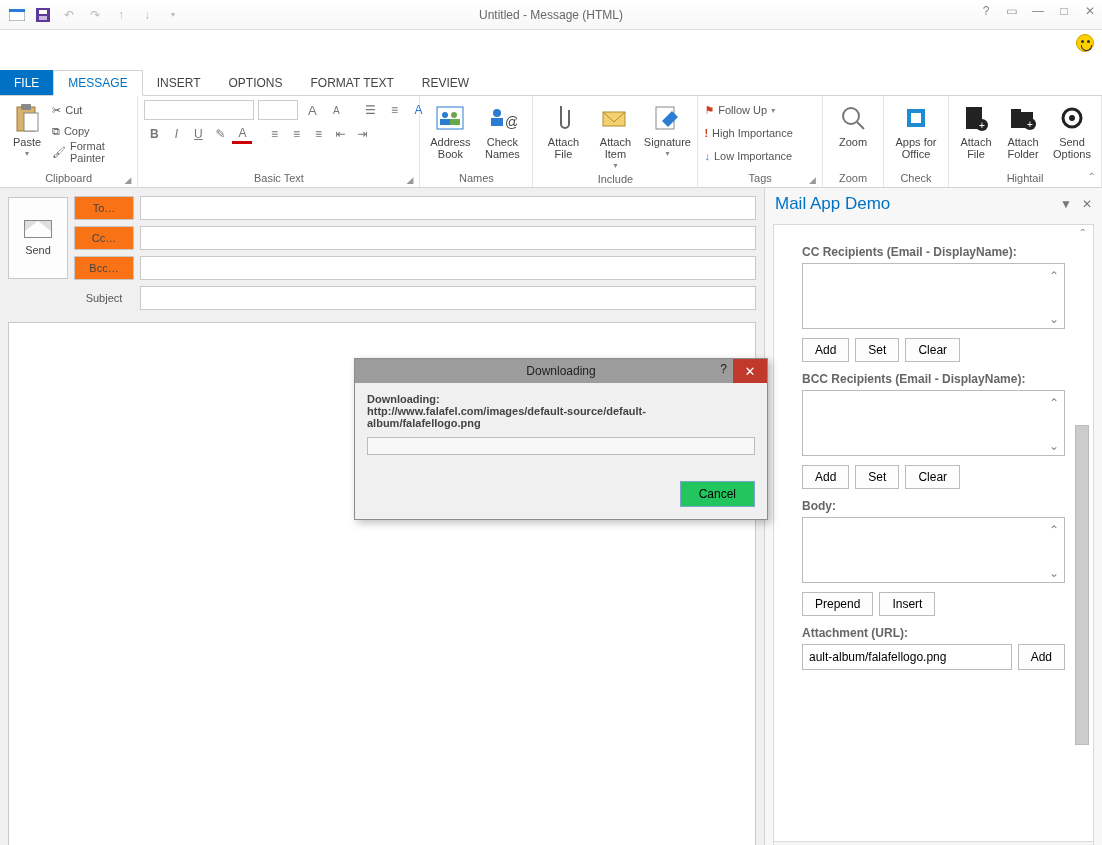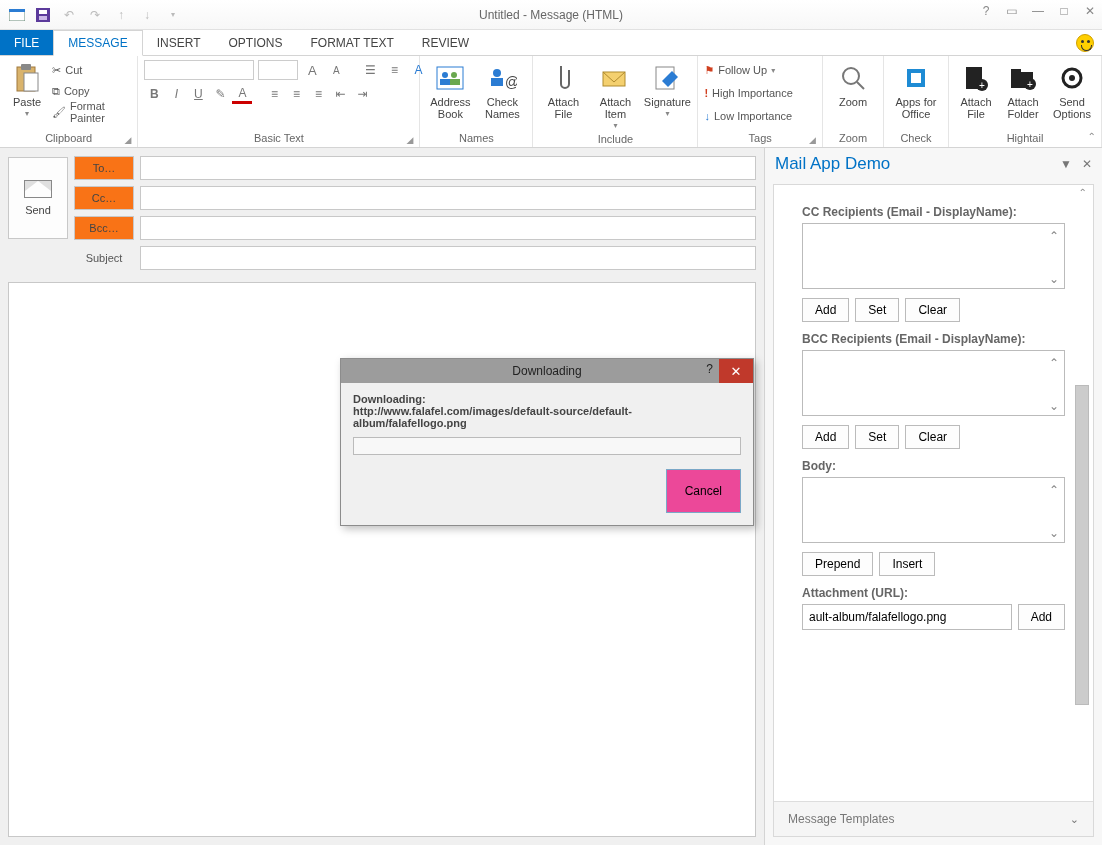--- a/index.html
+++ b/index.html
@@ -10,21 +10,21 @@
 .qat { display: flex; align-items: center; gap: 4px; padding: 0 6px; }
 .qat .q { width: 22px; height: 22px; display: flex; align-items: center; justify-content: center; color: #666; }
 .title { position: absolute; left: 0; right: 0; text-align: center; color: #666; font-size: 12px; pointer-events: none; }
 .winbtns { position: absolute; right: 4px; top: 4px; display: flex; gap: 10px; color: #888; }
 .winbtns span { width: 16px; text-align: center; }
 .smiley { position: absolute; right: 8px; top: 34px; width: 18px; height: 18px; background: #ffcf00; border-radius: 50%; border: 1px solid #d0a000; }
 .smiley::before { content: ""; position: absolute; left: 4px; top: 5px; width: 3px; height: 3px; background: #333; border-radius: 50%; box-shadow: 6px 0 #333; }
 .smiley::after { content: ""; position: absolute; left: 4px; top: 10px; width: 9px; height: 5px; border: 1.5px solid #333; border-top: none; border-radius: 0 0 8px 8px; }
 
 
-.tabs { height: 26px; background: #fff; display: flex; align-items: stretch; border-bottom: 1px solid #d4d4d4; }
+.tabs { height: 26px; background: #fff; display: flex; align-items: stretch; border-bottom: 1px solid #d4d4d4; margin-top: 40px; }
 .tab { padding: 0 14px; display: flex; align-items: center; font-size: 12px; color: #444; cursor: pointer; }
 .tab.file { background: #0072c6; color: #fff; }
 .tab.active { color: #0072c6; border: 1px solid #d4d4d4; border-bottom: 1px solid #fff; margin-bottom: -1px; background: #fff; }
 
 
 .ribbon { height: 92px; background: #fff; border-bottom: 1px solid #d4d4d4; display: flex; }
 .group { border-right: 1px solid #e5e5e5; padding: 4px 6px 0 6px; display: flex; flex-direction: column; justify-content: space-between; }
 .group .body { display: flex; align-items: flex-start; gap: 4px; flex: 1; }
 .group .label { text-align: center; font-size: 11px; color: #666; padding: 2px 0 3px; position: relative; }
 .group .label .dlg { position: absolute; right: 0; bottom: 2px; font-size: 9px; color: #999; }
@@ -62,29 +62,29 @@
 .spin { position: absolute; right: 4px; width: 14px; text-align: center; color: #888; font-size: 12px; }
 .btnrow { display: flex; gap: 6px; margin-top: 6px; }
 .btn { border: 1px solid #bbb; background: #fdfdfd; padding: 4px 12px; font-size: 12px; }
 .urlrow { display: flex; gap: 6px; margin-top: 4px; }
 .urlrow input { flex: 1; border: 1px solid #bbb; height: 26px; padding: 0 6px; font-size: 12px; }
 .accordion { border-top: 1px solid #ddd; background: #f5f5f5; padding: 10px 14px; color: #777; display: flex; justify-content: space-between; align-items: center; }
 .pane-scrollbar { position: absolute; right: 2px; top: 0; bottom: 0; width: 18px; }
 .pane-scrollbar .thumb { position: absolute; right: 2px; width: 14px; background: #ccc; border: 1px solid #bbb; }
 
 
-.dialog { position: absolute; left: 340px; top: 358px; width: 414px; background: #f0f0f0; border: 1px solid #8c8c8c; box-shadow: 3px 3px 8px rgba(0,0,0,.25); }
+.dialog { position: absolute; left: 354px; top: 358px; width: 414px; background: #f0f0f0; border: 1px solid #8c8c8c; box-shadow: 3px 3px 8px rgba(0,0,0,.25); }
 .dlg-title { height: 24px; background: #9c9c9c; color: #222; display: flex; align-items: center; justify-content: center; position: relative; font-size: 12px; }
 .dlg-title .help { position: absolute; right: 40px; top: 3px; color: #222; }
 .dlg-title .close { position: absolute; right: 0; top: 0; width: 34px; height: 24px; background: #c0392b; color: #fff; display: flex; align-items: center; justify-content: center; font-size: 13px; }
 .dlg-body { padding: 10px 12px 12px; font-size: 11px; }
 .dlg-url { font-weight: 600; font-size: 11px; }
 .prog { height: 18px; border: 1px solid #bbb; background: #f8f8f8; margin-top: 8px; }
 .dlg-btns { display: flex; justify-content: flex-end; margin-top: 14px; }
-.dlg-btns .btn { background: #ec4899; border: 1px solid #7aa7c7; padding: 14px 18px; }
+.dlg-btns .btn { background: #22c55e; border: 1px solid #7aa7c7; padding: 5px 18px; margin-top: 12px; }
 
 svg { display: block; }
 </style>
 </head>
 <body>
 
 <div class="titlebar">
   <div class="qat">
     <span class="q">
         <svg width="16" height="12">

